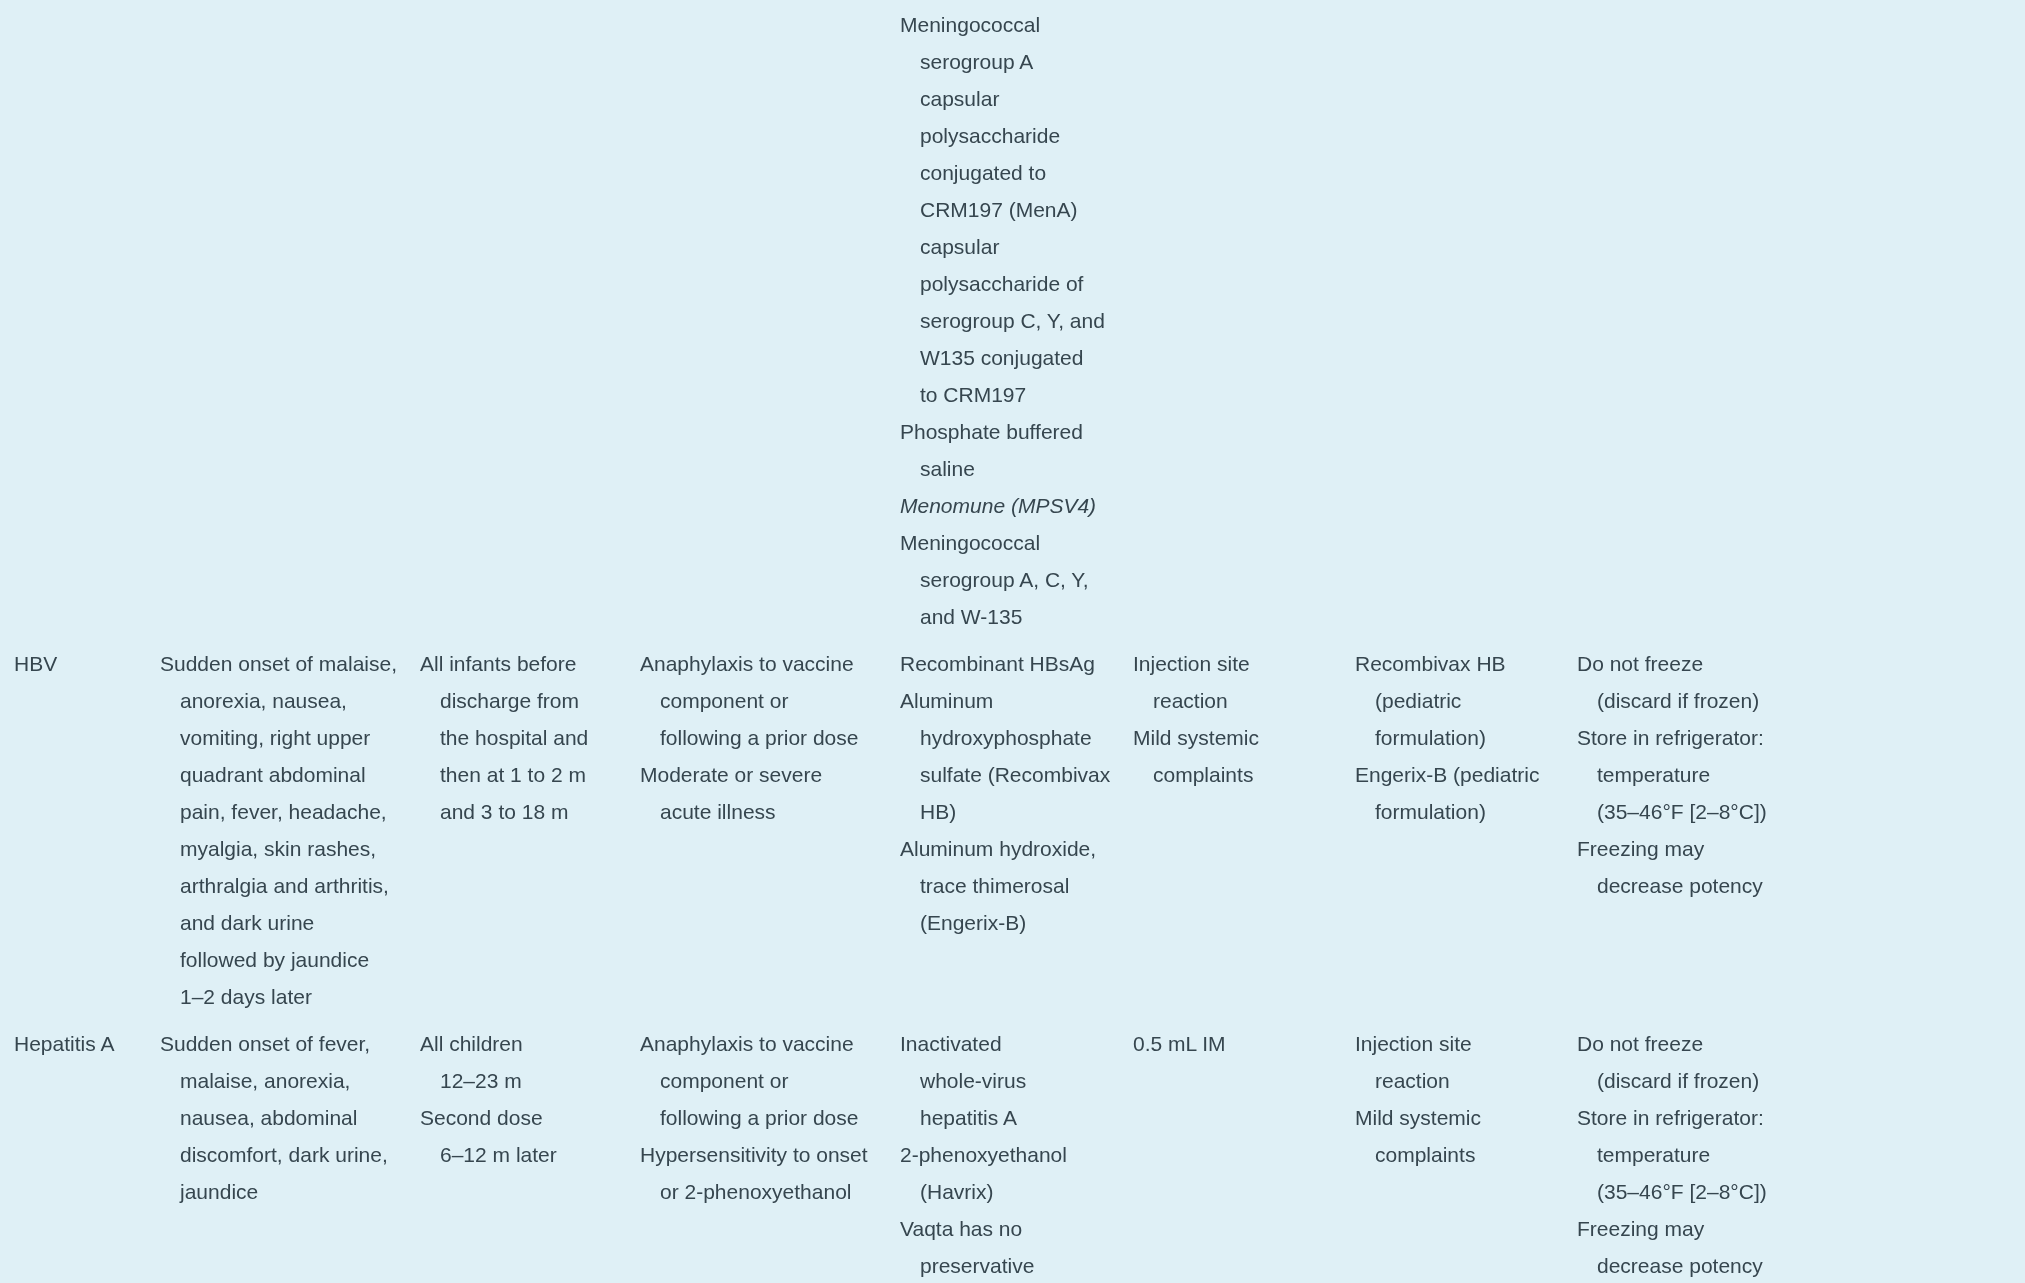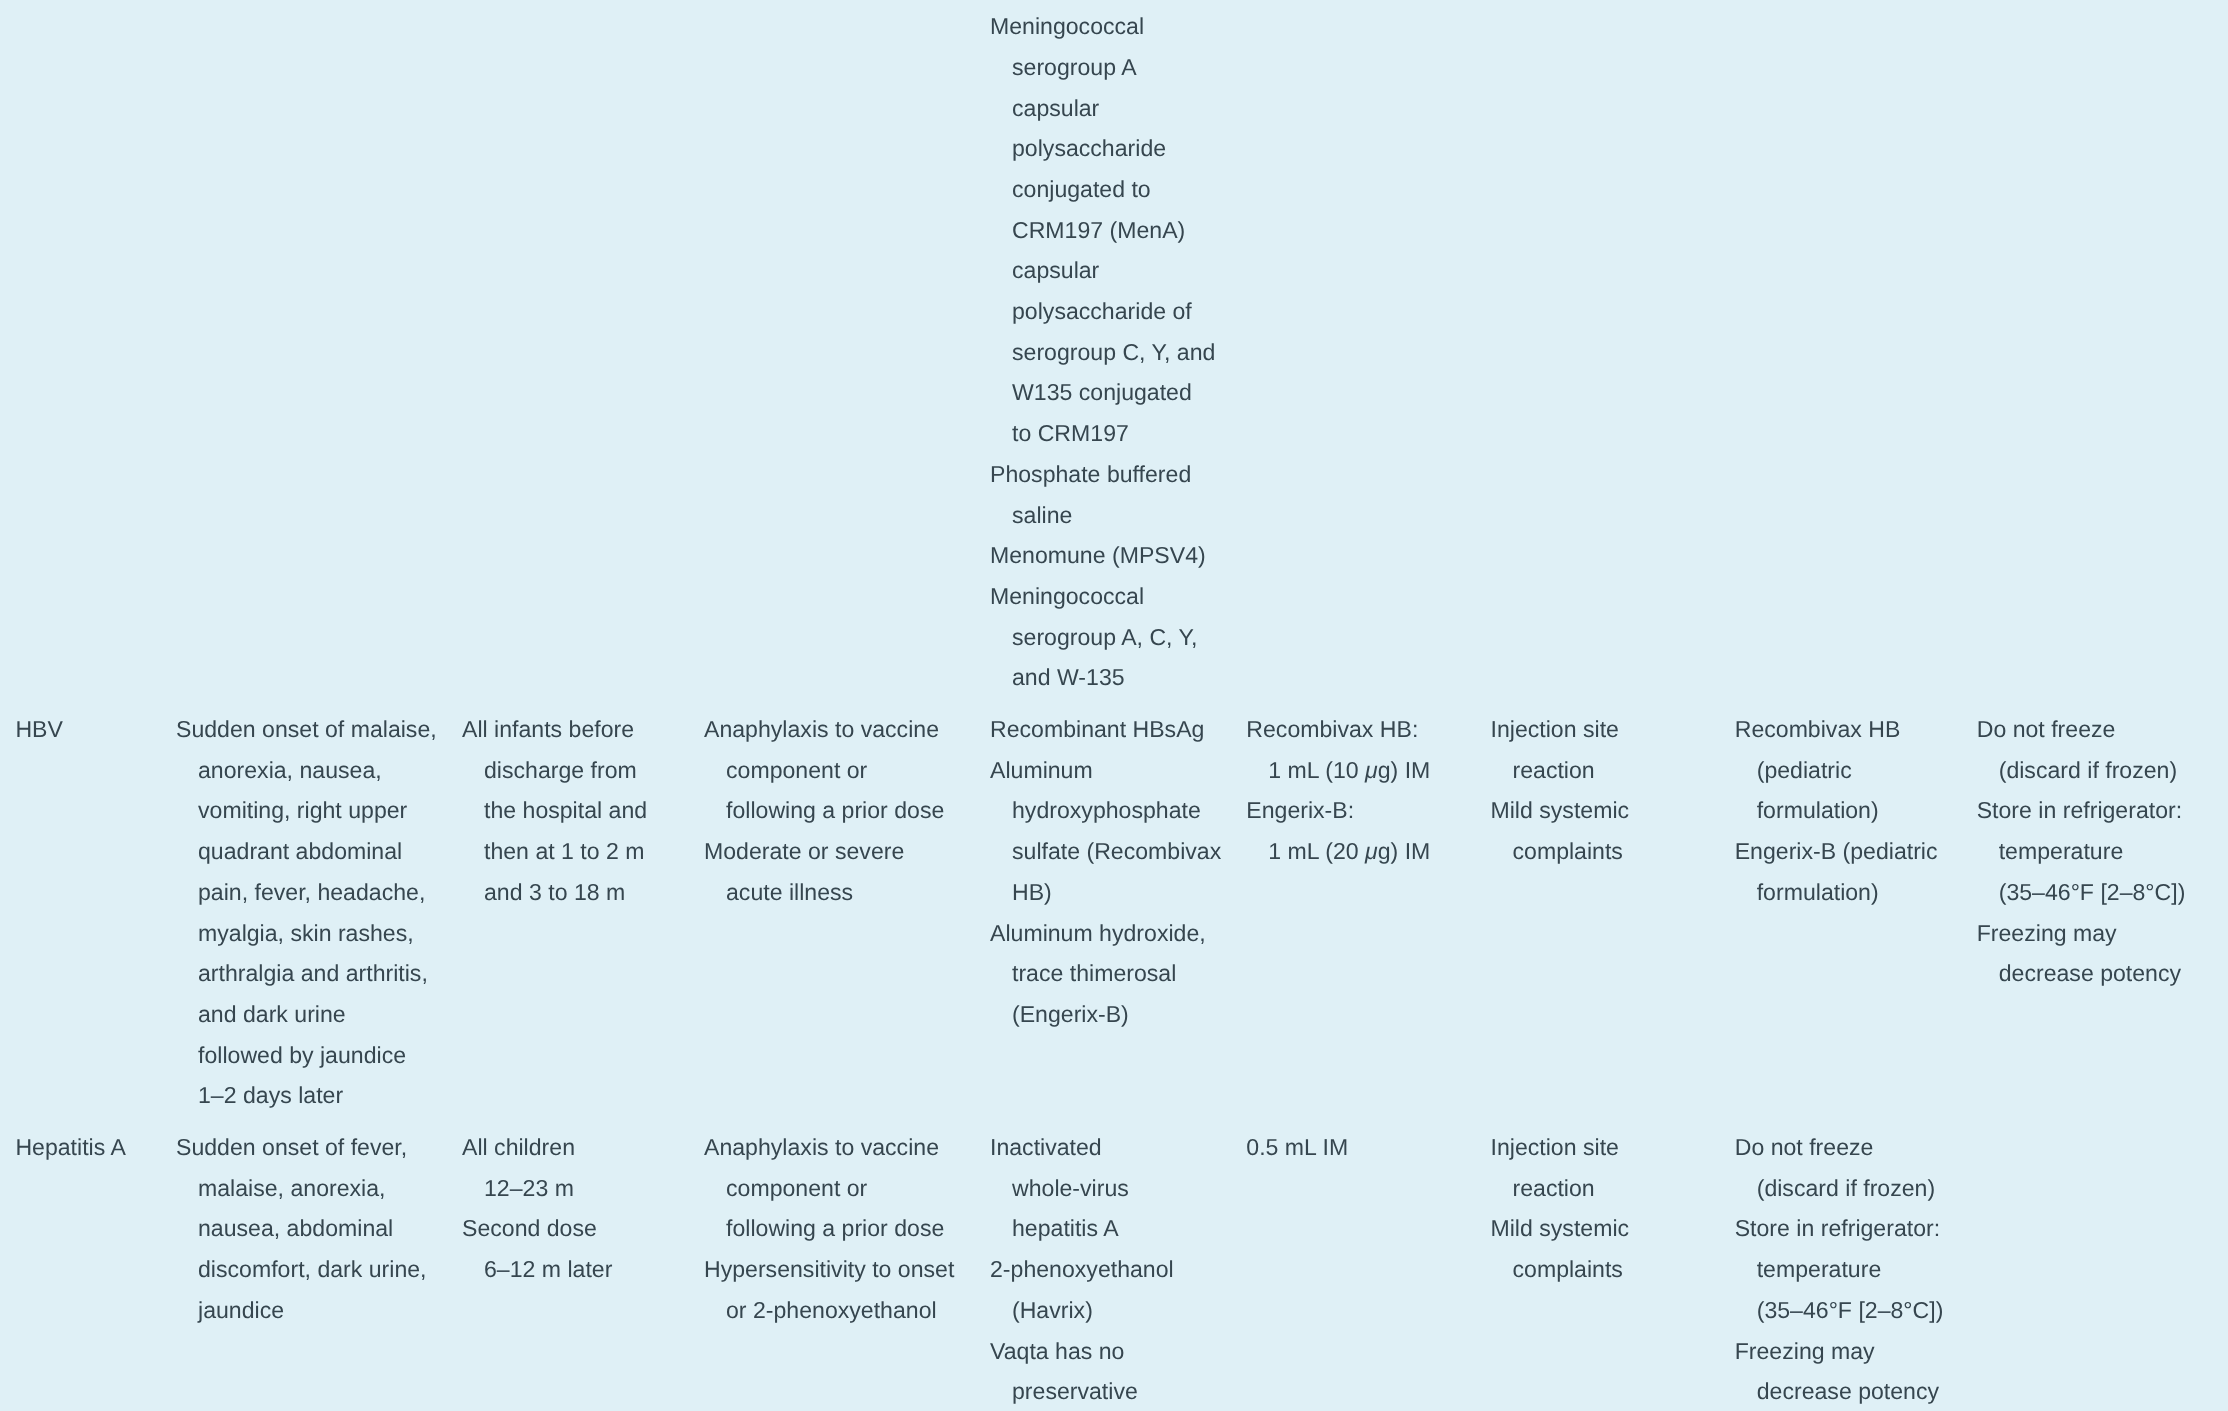--- a/index.html
+++ b/index.html
@@ -16,21 +16,21 @@
   }
   .row {
     display: grid;
     grid-template-columns: 146px 260px 220px 260px 233px 222px 222px 220px 228px;
     align-items: start;
     margin-bottom: 10px;
   }
   .cell { min-height: 1px; }
   .line { white-space: nowrap; }
   .line.indent { padding-left: 20px; }
-  .line.italic { }
+  .line.italic { font-style: italic; }
   .mu { font-style: italic; }
 </style>
 </head>
 <body style="background-color: rgb(223, 240, 246); color: rgb(54, 70, 79);">
 
 <div class="table">
     <div class="row">
       <div class="cell col-1"></div>
       <div class="cell col-2"></div>
       <div class="cell col-3"></div>
@@ -91,26 +91,20 @@
       </div>
       <div class="cell col-5">
         <div class="line">Recombinant HBsAg</div>
         <div class="line">Aluminum</div>
         <div class="line indent">hydroxyphosphate</div>
         <div class="line indent">sulfate (Recombivax</div>
         <div class="line indent">HB)</div>
         <div class="line">Aluminum hydroxide,</div>
         <div class="line indent">trace thimerosal</div>
         <div class="line indent">(Engerix-B)</div>
-      </div>
-      <div class="cell col-6">
-        <div class="line">Recombivax HB:</div>
-        <div class="line indent">1 mL (10 <span class="mu">μ</span>g) IM</div>
-        <div class="line">Engerix-B:</div>
-        <div class="line indent">1 mL (20 <span class="mu">μ</span>g) IM</div>
       </div>
       <div class="cell col-7">
         <div class="line">Injection site</div>
         <div class="line indent">reaction</div>
         <div class="line">Mild systemic</div>
         <div class="line indent">complaints</div>
       </div>
       <div class="cell col-8">
         <div class="line">Recombivax HB</div>
         <div class="line indent">(pediatric</div>

